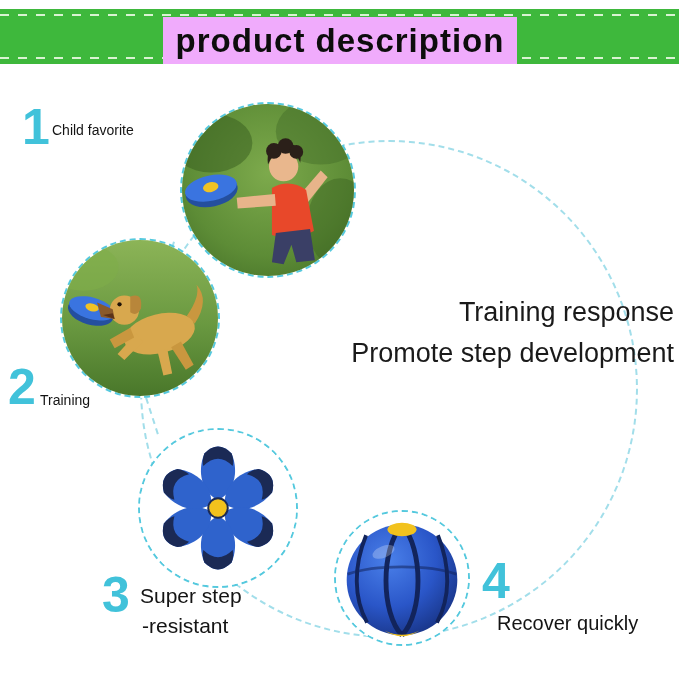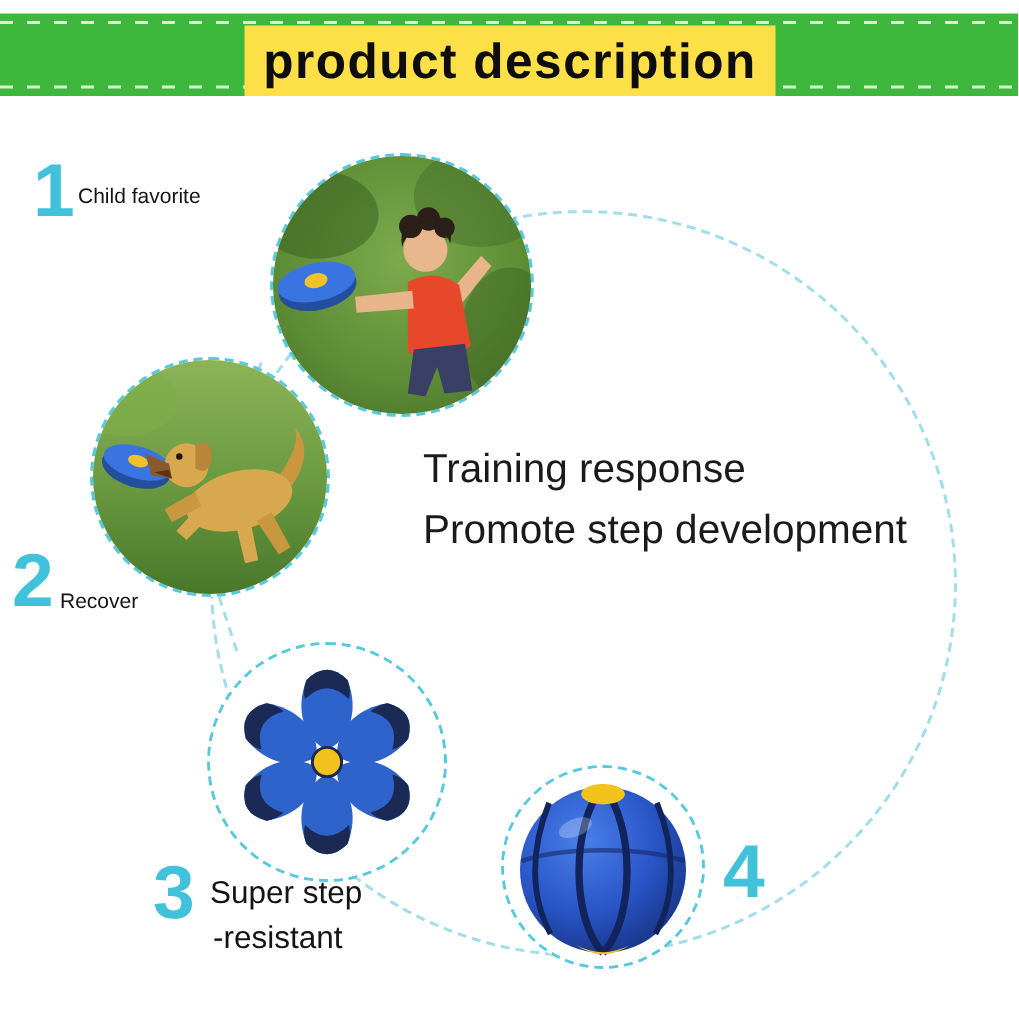--- a/index.html
+++ b/index.html
@@ -5,21 +5,21 @@
   * { margin:0; padding:0; box-sizing:border-box; }
   body { background:#ffffff; font-family:"Liberation Sans", sans-serif; }
   .page { position:relative; width:679px; height:679px; background:#ffffff; overflow:hidden; }
 
   
   .header-band { position:absolute; left:0; top:9px; width:679px; height:55px; background:#3eb83c; }
   .dash-line { position:absolute; left:0; width:679px; height:2px;
     background:repeating-linear-gradient(90deg,#d9f3d2 0 9px, rgba(0,0,0,0) 9px 18px); }
   .dash-line.top { top:5px; }
   .dash-line.bottom { bottom:5px; }
-  .title-box { position:absolute; left:163px; top:8px; width:354px; height:47px; background:#fde047;
+  .title-box { position:absolute; left:163px; top:8px; width:354px; height:47px; background:#f0abfc;
     display:flex; align-items:center; justify-content:center; }
   .title { font-size:33px; font-weight:bold; color:#0d0d0d; letter-spacing:1px; }
 
   
   .big-dash-circle { position:absolute; left:140px; top:140px; width:498px; height:498px;
     border:2px dashed #a2deea; border-radius:50%; z-index:1; }
   .connector { position:absolute; width:0; border-left:2px dashed #a2deea; z-index:1; }
   .connector.c1 { left:168px; top:241px; height:36px; transform:rotate(16deg); }
   .connector.c2 { left:151px; top:397px; height:38px; transform:rotate(-18deg); }
 
@@ -39,21 +39,21 @@
   .num3 { left:102px; top:570px; }
   .num4 { left:482px; top:556px; }
 
   .feat-label { position:absolute; color:#141414; font-size:14px; z-index:3; white-space:nowrap; }
   .lab1 { left:52px;  top:122px; }
   .lab2 { left:40px;  top:392px; }
   .lab3a { left:140px; top:584px; font-size:21px; }
   .lab3b { left:142px; top:614px; font-size:21px; }
   .lab4 { left:497px; top:612px; font-size:20px; }
 
-  .center-text { position:absolute; left:282px; top:292px; width:392px; text-align:left;
+  .center-text { position:absolute; left:282px; top:292px; width:392px; text-align:right;
     color:#1a1a1a; font-size:27px; line-height:41px; z-index:3; }
 </style>
 </head>
 <body>
 
 <div class="page">
 
   <div class="header-band">
     <div class="dash-line top"></div>
     <div class="dash-line bottom"></div>
@@ -179,26 +179,27 @@
       <ellipse cx="68" cy="18" rx="15" ry="7" fill="#f2c21d"></ellipse>
       <path d="M50 122 Q 68 131 86 122 Q 68 134 50 122 Z" fill="#f2c21d"></path>
       <ellipse cx="49" cy="41" rx="12" ry="6" fill="#ffffff" opacity="0.25" transform="rotate(-22 49 41)"></ellipse>
     </svg>
   </div>
 
   <div class="feat-num num1">1</div>
   <div class="feat-label lab1">Child favorite</div>
 
   <div class="feat-num num2">2</div>
-  <div class="feat-label lab2">Recover</div>
+  <div class="feat-label lab2">Training</div>
 
   <div class="feat-num num3">3</div>
   <div class="feat-label lab3a">Super step</div>
   <div class="feat-label lab3b">-resistant</div>
 
   <div class="feat-num num4">4</div>
+  <div class="feat-label lab4">Recover quickly</div>
 
   <div class="center-text">
     <div>Training response</div>
     <div>Promote step development</div>
   </div>
 
 </div>
 
 </body></html>

